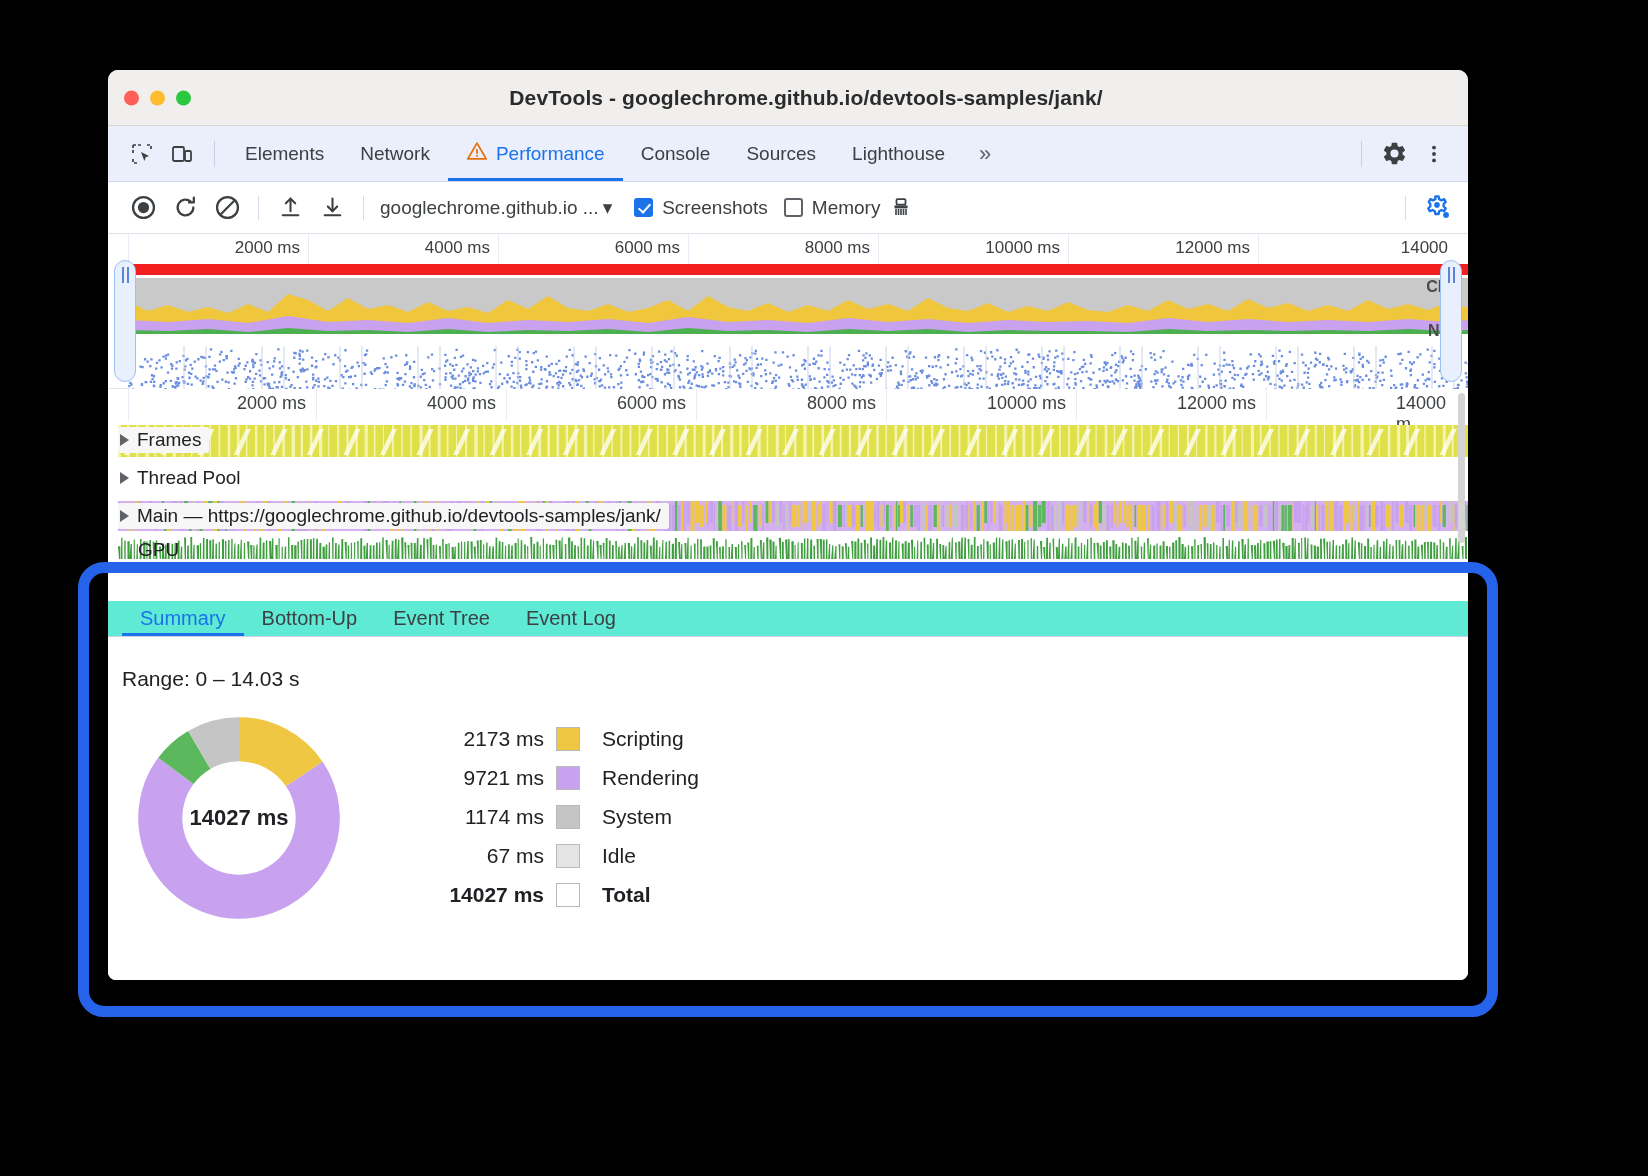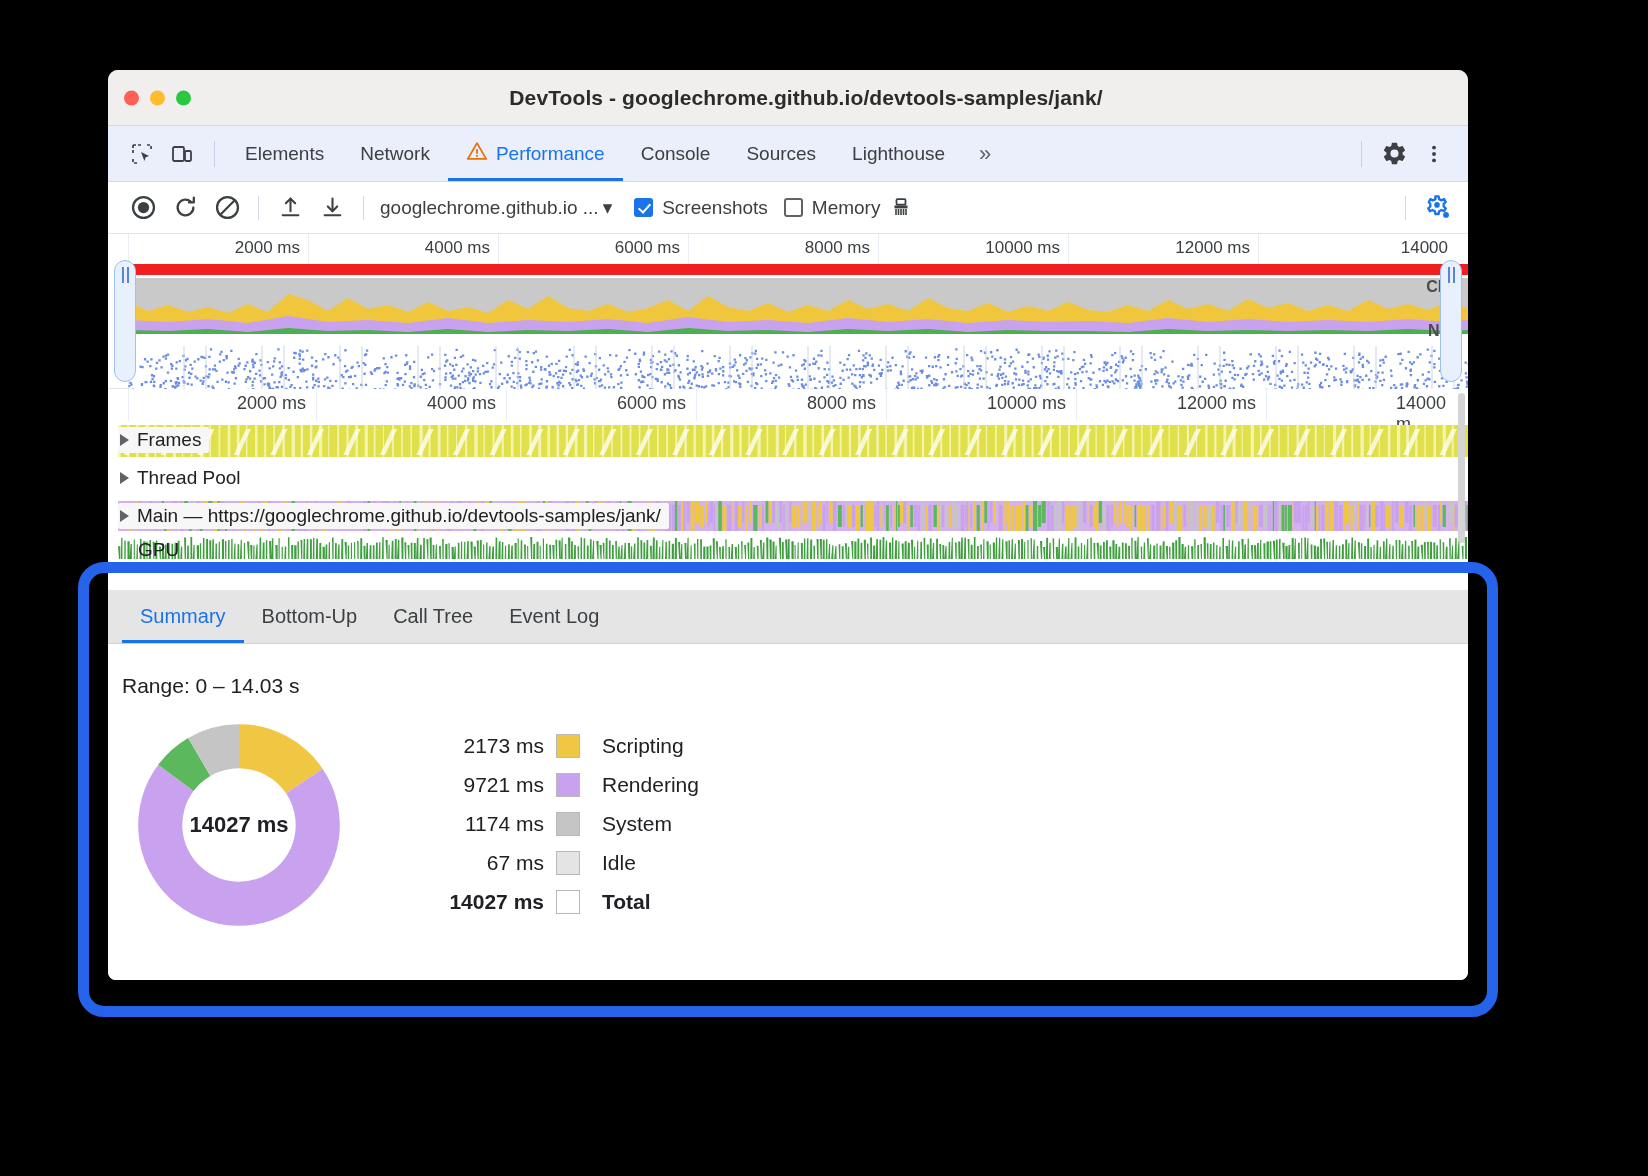--- a/index.html
+++ b/index.html
@@ -137,22 +137,22 @@
   .frames-strip { position:absolute; left:10px; right:0; top:4px; height:32px; background:#e0e04a; }
   .main-strip { position:absolute; left:10px; right:0; top:4px; height:30px; background:#d5b0ee; }
   .gpu-strip { position:absolute; left:10px; right:0; top:2px; height:22px; }
   .gpu-row { position:relative; height:30px; }
   .gpu-label { position:absolute; left:30px; top:4px; font-size:19px; color:#202124; z-index:3; }
   .scroll-thumb { position:absolute; right:3px; top:4px; width:7px; height:150px; background:#d4d4d4; border-radius:4px; }
 
   
   .summary { position:absolute; left:0; right:0; bottom:0; top:520px; background:#fff; }
   .stabs {
-    height:54px; background:#e5e5e5; border-bottom:1px solid #c9d2e8;
-    display:flex; align-items:stretch; padding-left:14px;
+    height:36px; background:#5eead4; border-bottom:1px solid #c9d2e8;
+    display:flex; align-items:stretch; padding-left:14px;margin-top:11px;
   }
   .stab {
     display:flex; align-items:center; padding:0 18px;
     font-size:20px; color:#3c4043; white-space:nowrap;
   }
   .stab.active { color:#1a73e8; box-shadow: inset 0 -3px 0 #1a73e8; }
   .range { padding: 30px 6px 0 14px; font-size:21px; color:#202124; }
   .sumbody { display:flex; align-items:flex-start; padding-top:22px; }
   .donut-wrap { position:relative; width:210px; height:210px; margin-left:26px; flex:none; }
   .donut { width:210px; height:210px; transform:rotate(-90deg); display:block; }
@@ -831,21 +831,21 @@
 
     <div class="summary">
       <div class="stabs">
         <div class="stab active">
           <span>Summary</span>
         </div>
         <div class="stab">
           <span>Bottom-Up</span>
         </div>
         <div class="stab">
-          <span>Call Tree</span>
+          <span>Event Tree</span>
         </div>
         <div class="stab">
           <span>Event Log</span>
         </div>
       </div>
 
       <div class="range">Range: 0 – 14.03 s</div>
 
       <div class="sumbody">
         <div class="donut-wrap">

